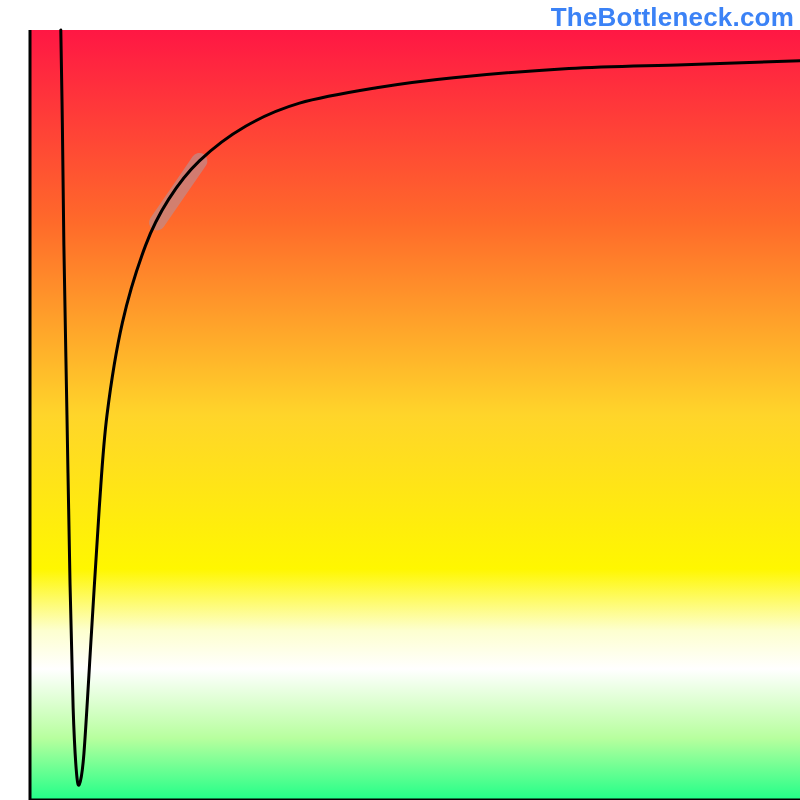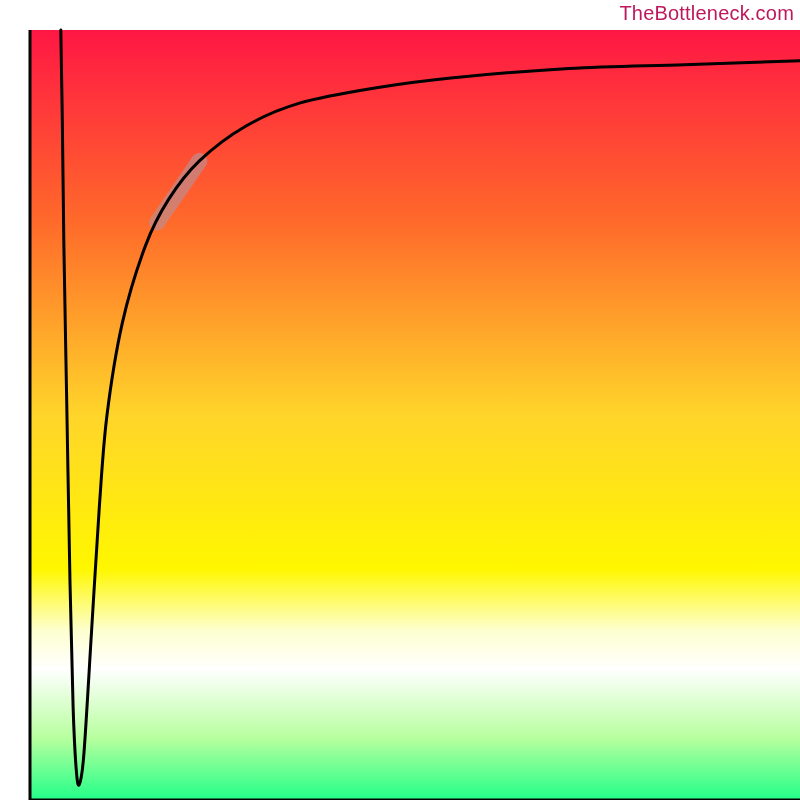--- a/index.html
+++ b/index.html
@@ -13,23 +13,23 @@
   }
   .chart-wrap {
     position: relative;
     width: 800px;
     height: 800px;
   }
   .watermark {
     position: absolute;
     top: 2px;
     right: 6px;
-    color: #be185d;
-    font-size: 20px;
-    font-weight: 400;
+    color: #3b82f6;
+    font-size: 26px;
+    font-weight: 700;
     letter-spacing: 0.2px;
     user-select: none;
   }
   svg {
     display: block;
   }
 </style>
 </head>
 <body>
 

